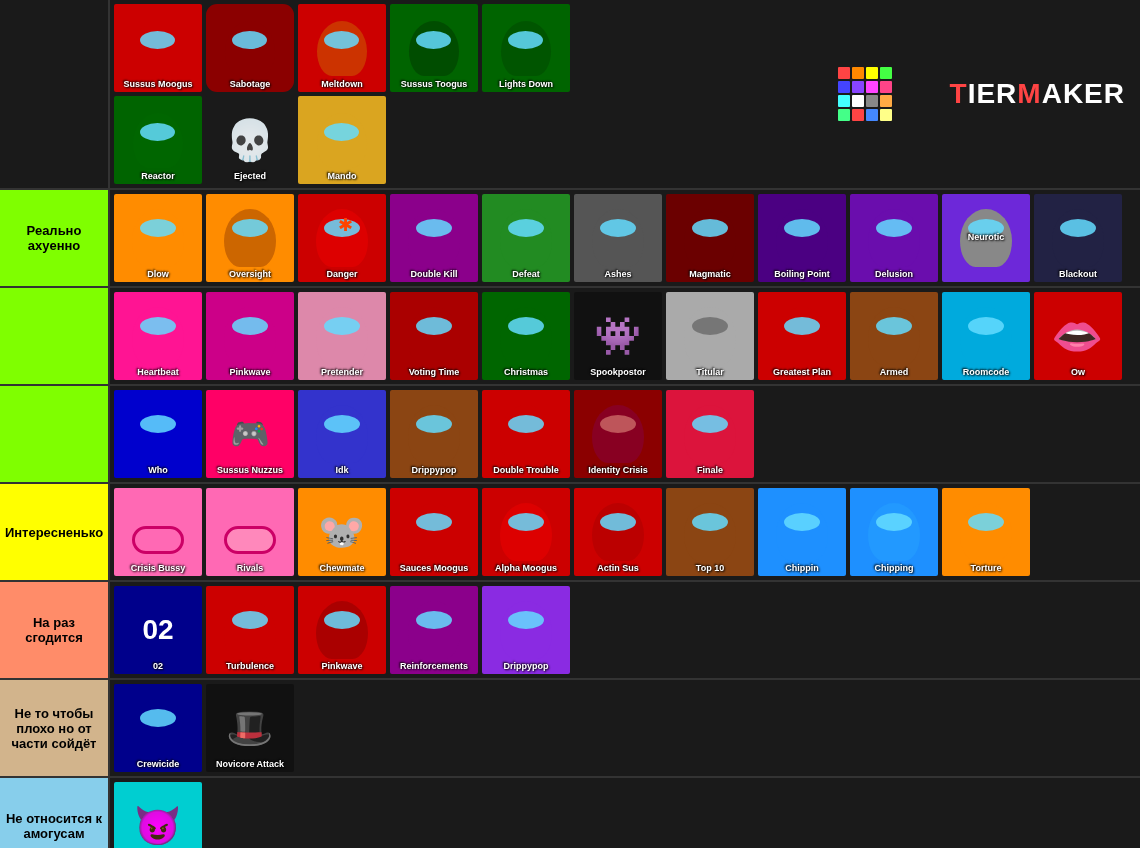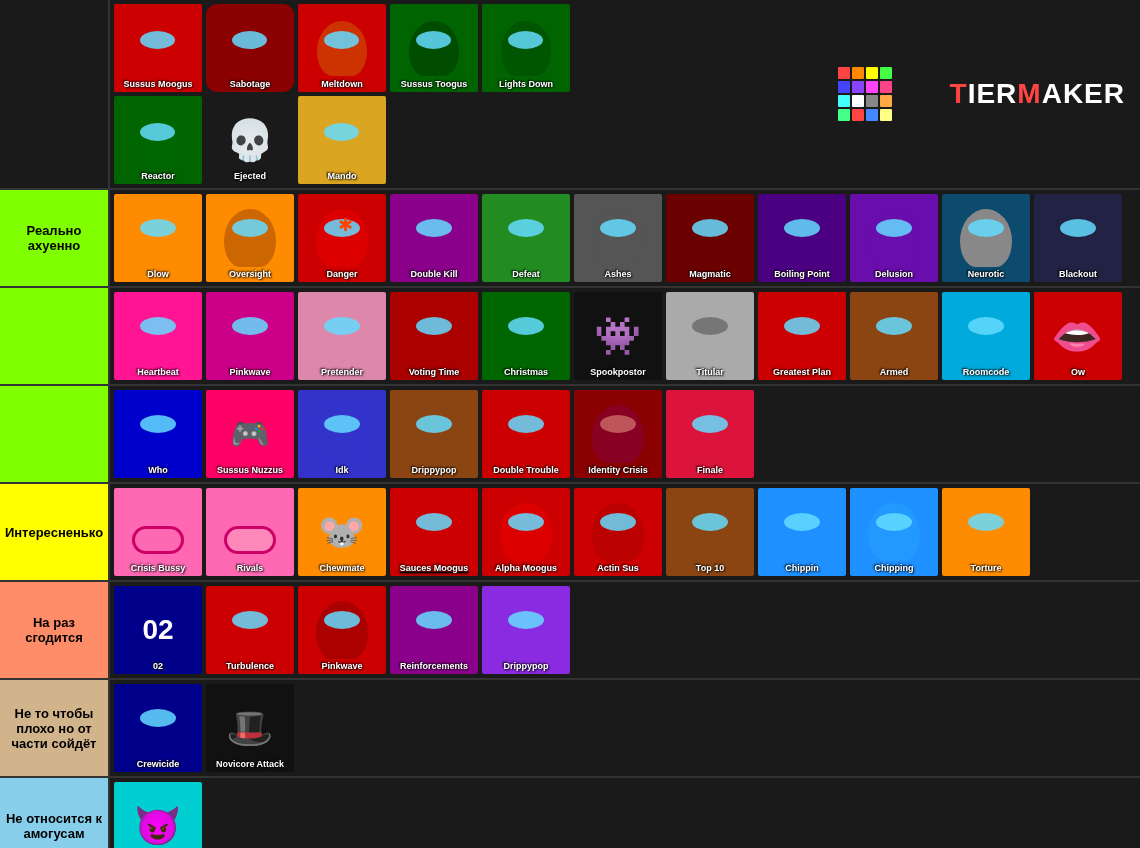--- a/index.html
+++ b/index.html
@@ -299,21 +299,21 @@
         <div class="item-label">Boiling Point</div>
       </div>
       <div class="item" style="background:#6a0dad;">
         <div class="item-bg">
             <div style="width:52px;height:58px;background:#6a0dad;border-radius:50% 50% 30% 30%/55% 55% 45% 45%;position:relative;">
               <div style="position:absolute;top:10px;left:8px;width:36px;height:18px;background:rgba(100,220,255,0.85);border-radius:50%;"></div>
             </div>
           </div>
         <div class="item-label">Delusion</div>
       </div>
-      <div class="item" style="background:#0c4a6e;">
+      <div class="item" style="background:#6d28d9;justify-content:center;">
         <div class="item-bg">
             <div style="width:52px;height:58px;background:#888;border-radius:50% 50% 30% 30%/55% 55% 45% 45%;position:relative;">
               <div style="position:absolute;top:10px;left:8px;width:36px;height:18px;background:rgba(100,220,255,0.85);border-radius:50%;"></div>
             </div>
           </div>
         <div class="item-label">Neurotic</div>
       </div>
       <div class="item" style="background:#222244;">
         <div class="item-bg">
             <div style="width:52px;height:58px;background:#222244;border-radius:50% 50% 30% 30%/55% 55% 45% 45%;position:relative;">
@@ -491,21 +491,21 @@
             <div style="width:52px;height:28px;background:#ff88bb;border-radius:30px;border:3px solid #cc0066;margin-top:15px;"></div>
           </div>
         <div class="item-label">Rivals</div>
       </div>
       <div class="item" style="background:#ff8c00;">
         <div class="item-bg">
             <div style="font-size:38px;">🐭</div>
           </div>
         <div class="item-label">Chewmate</div>
       </div>
-      <div class="item" style="background:#cc0000;text-decoration:underline;">
+      <div class="item" style="background:#cc0000;">
         <div class="item-bg">
             <div style="width:52px;height:58px;background:#cc0000;border-radius:50% 50% 30% 30%/55% 55% 45% 45%;position:relative;">
               <div style="position:absolute;top:10px;left:8px;width:36px;height:18px;background:rgba(100,220,255,0.85);border-radius:50%;"></div>
             </div>
           </div>
         <div class="item-label">Sauces Moogus</div>
       </div>
       <div class="item" style="background:#cc0000;">
         <div class="item-bg">
             <div style="width:52px;height:58px;background:#dd0000;border-radius:50% 50% 30% 30%/55% 55% 45% 45%;position:relative;">

